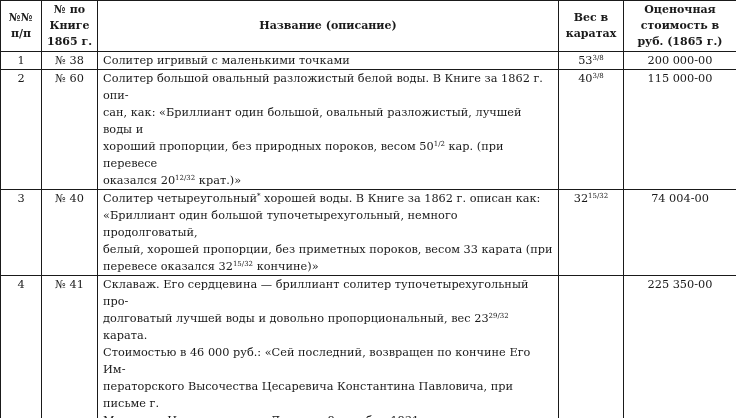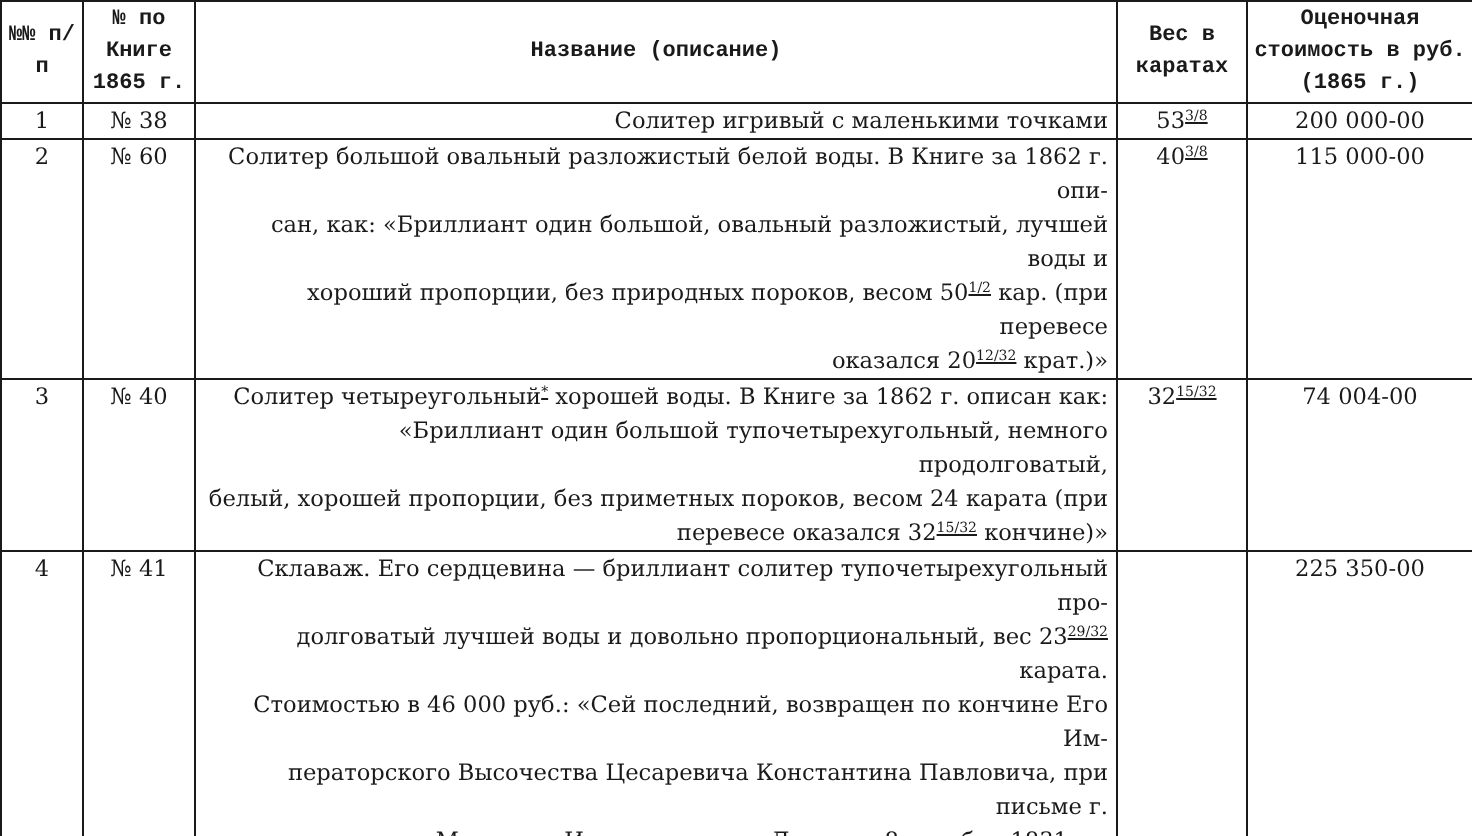--- a/index.html
+++ b/index.html
@@ -24,24 +24,24 @@
     padding: 0 4px;
   }
   th {
     font-weight: bold;
     vertical-align: middle;
     text-align: center;
     line-height: 16px;
     font-size: 11px;
     padding: 1px 2px;
   }
-  tr.hdr { height: 51px; font-family: Liberation Mono, monospace; }
+  tr.hdr { height: 51px; }
   td.num, td.book, td.wt, td.price { text-align: center; }
-  td.desc { text-align: right; padding-left: 5px; padding-right: 4px; }
-  sup { font-size: 7px; line-height: 0; vertical-align: 4px; text-decoration: underline; }
+  td.desc { text-align: left; padding-left: 5px; padding-right: 4px; }
+  sup { font-size: 7px; line-height: 0; vertical-align: 4px; }
   .r1 { height: 17px; }
   .r2 { height: 69px; }
   .r3 { height: 68px; }
   .r4 { height: 86px; }
 </style>
 </head>
 <body>
 
 <table>
   <colgroup>
@@ -74,21 +74,21 @@
       <td class="num">2</td>
       <td class="book">№ 60</td>
       <td class="desc"><span>Солитер большой овальный разложистый белой воды. В Книге за 1862 г. опи-</span><br><span>сан, как: «Бриллиант один большой, овальный разложистый, лучшей воды и</span><br><span>хороший пропорции, без природных пороков, весом 50</span><sup>1/2</sup><span> кар. (при перевесе</span><br><span>оказался 20</span><sup>12/32</sup><span> крат.)»</span></td>
       <td class="wt"><span>40</span><sup>3/8</sup></td>
       <td class="price">115 000-00</td>
     </tr>
 
     <tr class="r3">
       <td class="num">3</td>
       <td class="book">№ 40</td>
-      <td class="desc"><span>Солитер четыреугольный</span><sup>*</sup><span> хорошей воды. В Книге за 1862 г. описан как:</span><br><span>«Бриллиант один большой тупочетырехугольный, немного продолговатый,</span><br><span>белый, хорошей пропорции, без приметных пороков, весом 24 карата (при</span><br><span>перевесе оказался 32</span><sup>15/32</sup><span> кончине)»</span></td>
+      <td class="desc"><span>Солитер четыреугольный</span><sup>*</sup><span> хорошей воды. В Книге за 1862 г. описан как:</span><br><span>«Бриллиант один большой тупочетырехугольный, немного продолговатый,</span><br><span>белый, хорошей пропорции, без приметных пороков, весом 33 карата (при</span><br><span>перевесе оказался 32</span><sup>15/32</sup><span> кончине)»</span></td>
       <td class="wt"><span>32</span><sup>15/32</sup></td>
       <td class="price">74 004-00</td>
     </tr>
 
     <tr class="r4">
       <td class="num">4</td>
       <td class="book">№ 41</td>
       <td class="desc"><span>Склаваж. Его сердцевина — бриллиант солитер тупочетырехугольный про-</span><br><span>долговатый лучшей воды и довольно пропорциональный, вес 23</span><sup>29/32</sup><span> карата.</span><br><span>Стоимостью в 46 000 руб.: «Сей последний, возвращен по кончине Его Им-</span><br><span>ператорского Высочества Цесаревича Константина Павловича, при письме г.</span><br><span>Министра Императорского Двора от 8 декабря 1831 г.»</span></td>
       <td class="wt"><span></span><sup></sup></td>
       <td class="price">225 350-00</td>

